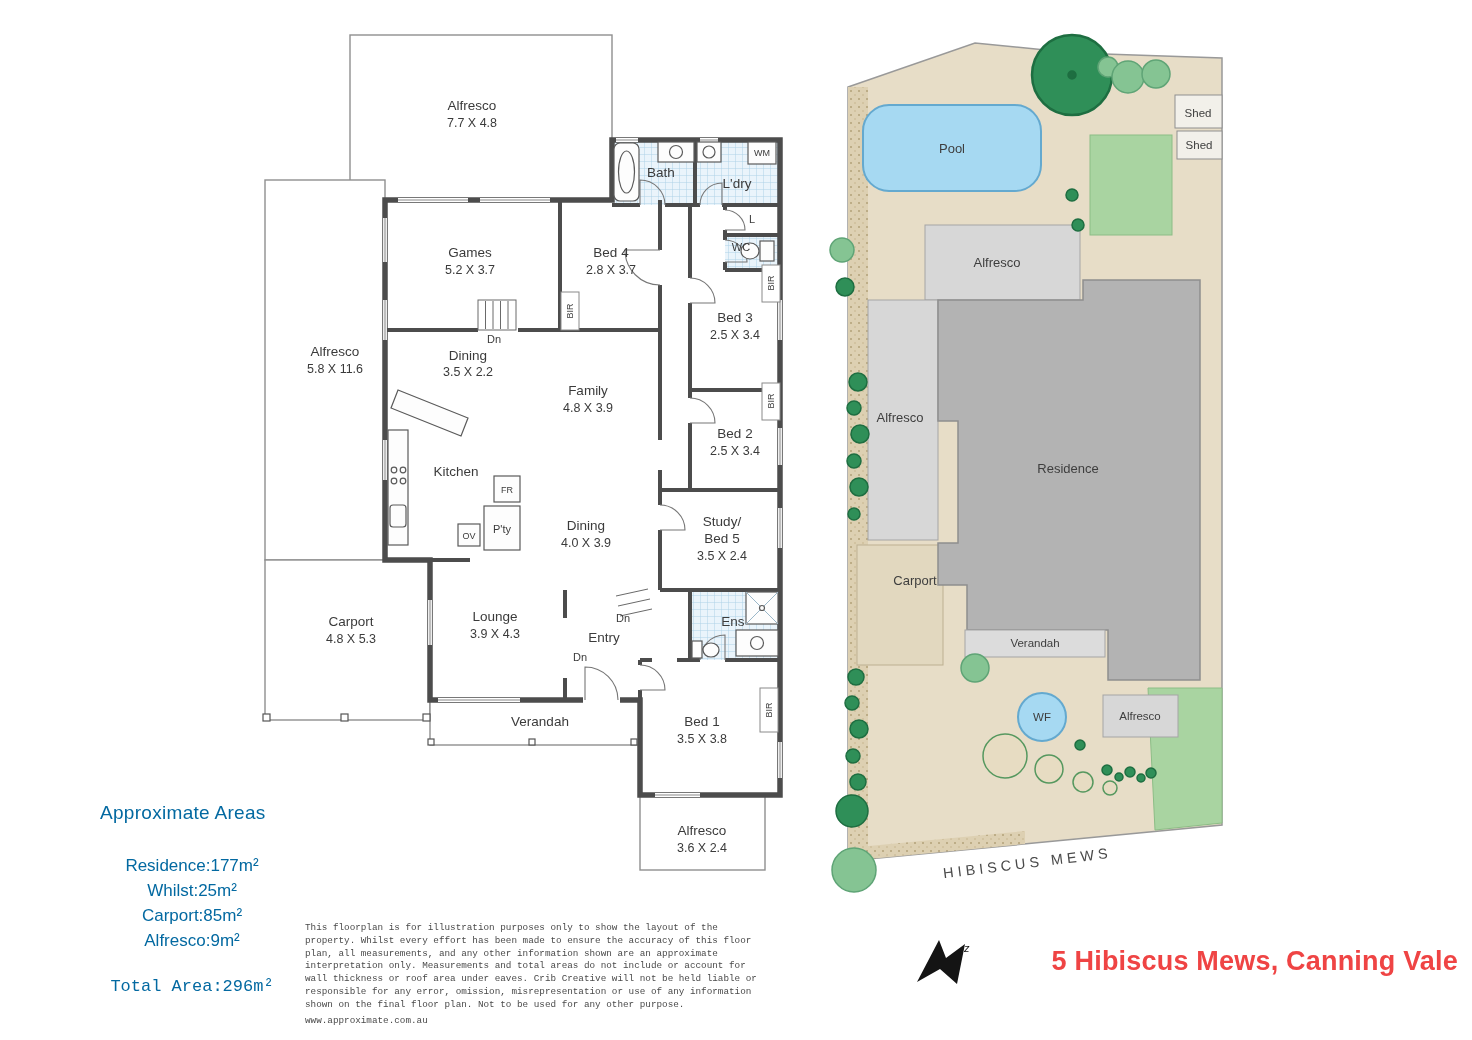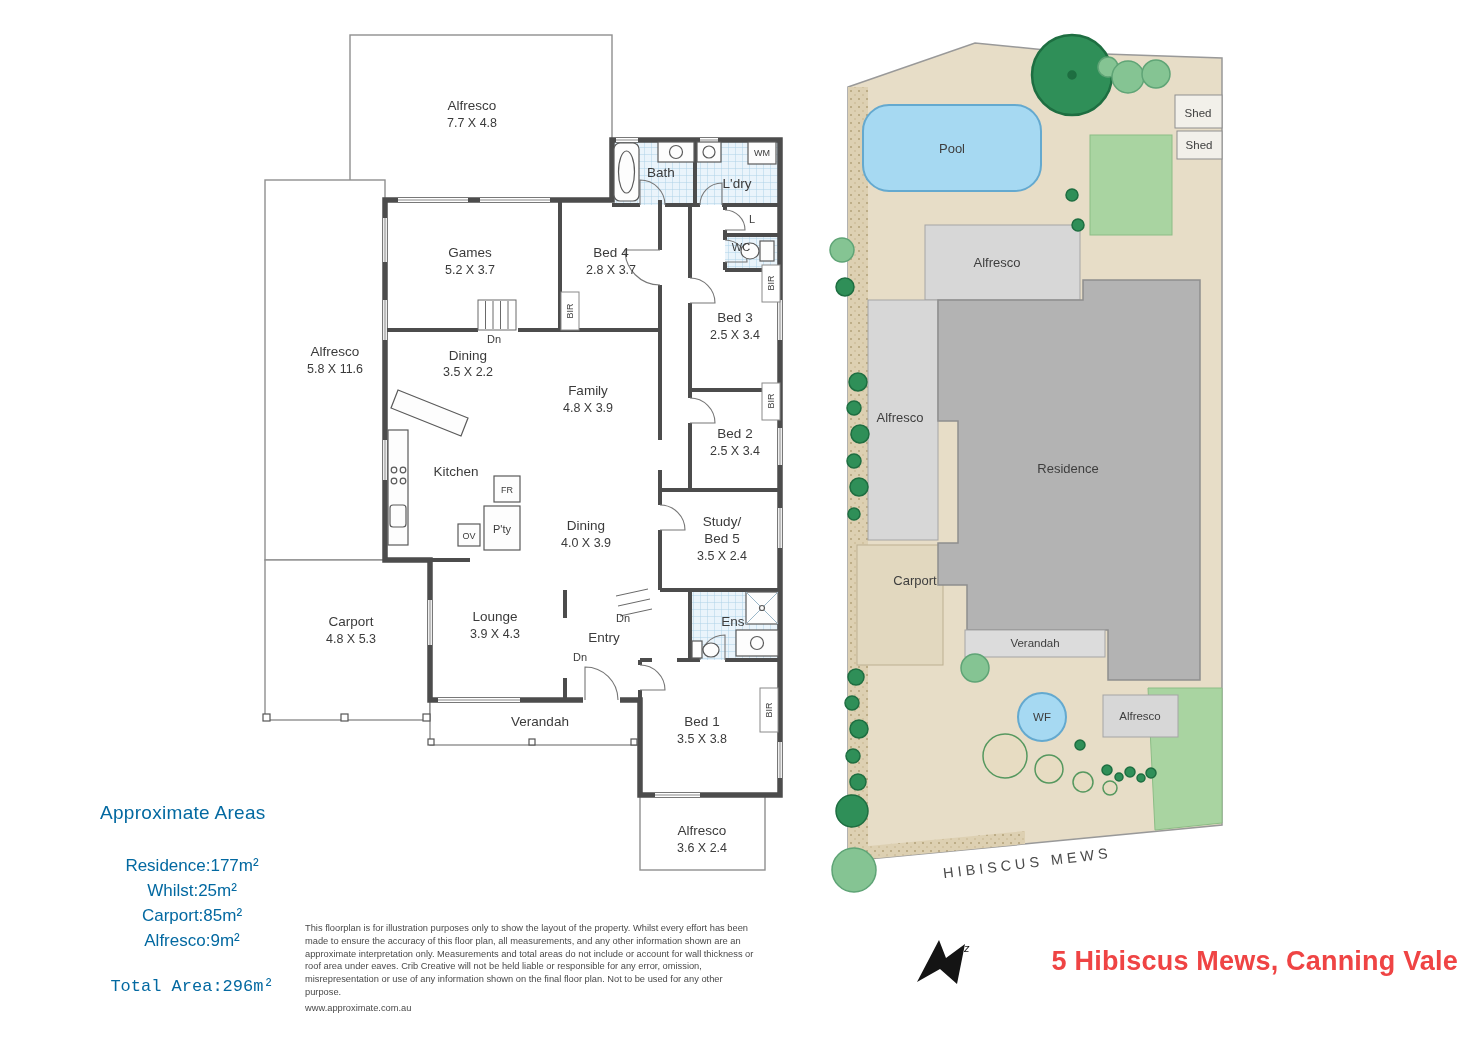--- a/index.html
+++ b/index.html
@@ -34,21 +34,21 @@
 
   
   .areas{position:absolute;left:100px;top:802px;width:184px;color:#0369a1;}
   .areas-title{font-size:19px;letter-spacing:.3px;margin-bottom:32px;}
   .arow{display:flex;justify-content:center;font-size:17px;margin-bottom:5px;}
   .arow.total{margin-top:26px;font-family:Liberation Mono, monospace;}
 
   
   .disclaimer{position:absolute;left:305px;top:922px;width:452px;font-size:9.3px;
               line-height:1.38;color:#4a4a4a;}
-  .disclaimer p{margin:0 0 3px 0;}
+  .disclaimer p{margin:0 0 3px 0;font-family:Liberation Mono, monospace;}
 
   
   .north{position:absolute;left:913px;top:936px;}
   .addr{position:absolute;right:30px;top:946px;font-size:27px;font-weight:bold;
         color:#ef4444;letter-spacing:.2px;white-space:nowrap;}
 </style>
 </head>
 <body>
 
 <div id="page">

